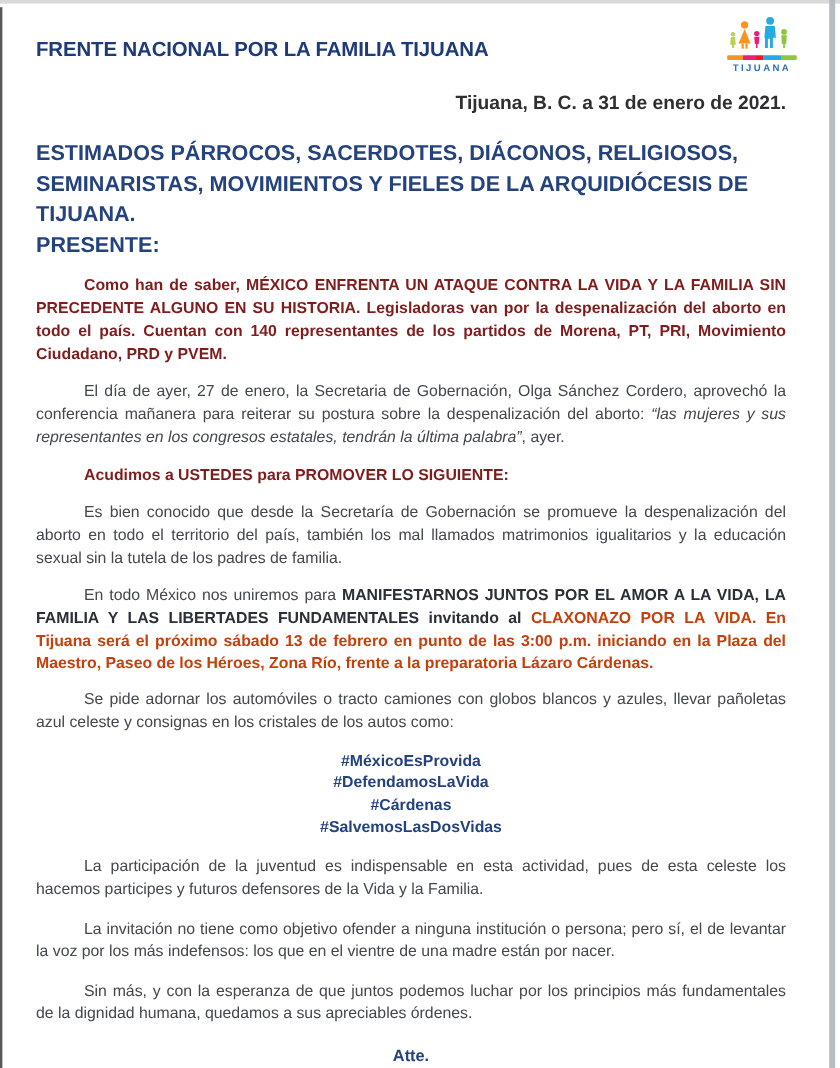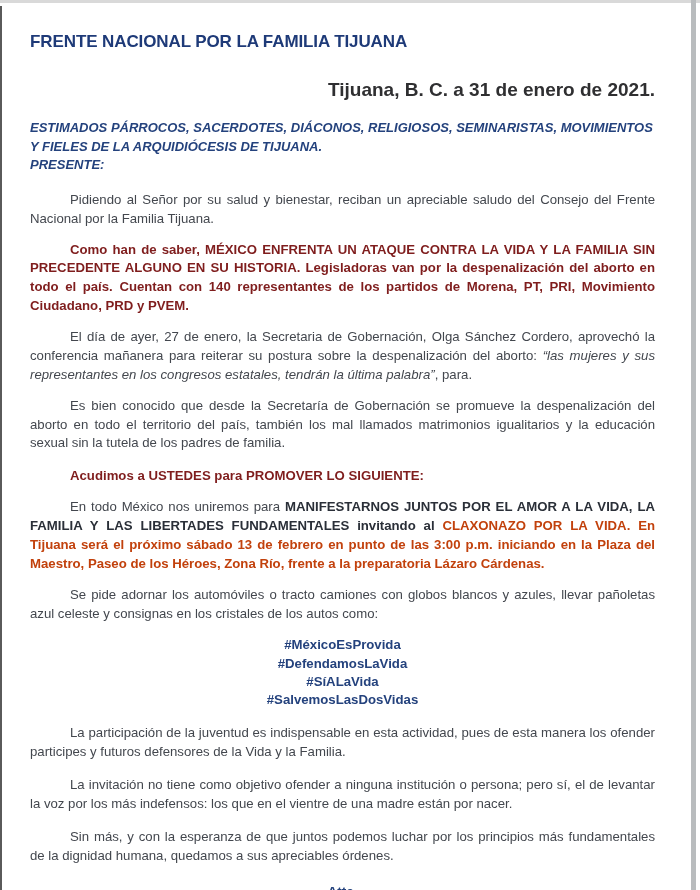--- a/index.html
+++ b/index.html
@@ -22,24 +22,24 @@
     font-size:17px;font-weight:bold;color:#1e3a78;letter-spacing:-0.1px;
     margin-top:6px;
   }
   .logo{
     position:absolute;top:12px;right:34px;width:62px;text-align:center;
   }
   .logo-bar{height:4px;margin:1px 2px 1px 2px;border-radius:1px;
     background:linear-gradient(90deg,#f7941d 0 22%,#ec1e79 22% 42%,#ed1c24 42% 52%,#27aae1 52% 78%,#8dc63f 78% 100%);}
   .logo-word{font-size:8px;font-weight:bold;color:#2f6fbe;letter-spacing:2px;}
   .date-line{
-    text-align:right;font-weight:bold;color:#2f2f31;margin-top:22px;font-size:19px;
+    text-align:right;font-weight:bold;color:#2f2f31;margin-top:22px;font-size:16px;
   }
   .salutation{
-    margin-top:16px;font-weight:bold;color:#24427d;font-size:13px;line-height:1.42;font-style:italic;
+    margin-top:16px;font-weight:bold;color:#24427d;font-size:18px;line-height:1.42;
   }
   p.body-par{
     margin:12px 0 0 0;text-align:justify;text-indent:40px;
   }
   .bold-navy{font-weight:bold;color:#7f1d1d;}
   .bold-dark{font-weight:bold;color:#2a2f38;}
   .bold-blue{font-weight:bold;color:#c2410c;}
   .quote-italic{font-style:italic;}
   .hashtags{margin-top:13px;text-align:center;font-weight:bold;color:#24427d;font-size:13.2px;line-height:1.38;}
   .signoff{margin-top:16px;text-align:center;font-weight:bold;color:#24427d;font-size:13.6px;line-height:1.4;}
@@ -49,50 +49,74 @@
 <body>
 
 <div class="scan-top"></div>
 <div class="scan-left"></div>
 <div class="scan-right"></div>
 
 <div class="page">
 
   <div class="doc-title">FRENTE NACIONAL POR LA FAMILIA TIJUANA</div>
 
+  <div class="logo">
+    <span>
+      <svg viewBox="0 0 60 34" width="58" height="33" aria-hidden="true">
+
+        <circle cx="5" cy="17" r="2" fill="#bcd24a"></circle>
+        <path d="M3.2 19.5 L6.8 19.5 L7.4 26 L5.9 26 L5.9 29 L4.1 29 L4.1 26 L2.6 26 Z" fill="#bcd24a"></path>
+
+        <circle cx="15" cy="9" r="3.1" fill="#f7941d"></circle>
+        <path d="M15 12.5 L9.8 25 L20.2 25 Z" fill="#f7941d"></path>
+        <rect x="12.4" y="25" width="1.9" height="4.5" fill="#f7941d"></rect>
+        <rect x="15.7" y="25" width="1.9" height="4.5" fill="#f7941d"></rect>
+
+        <circle cx="25.5" cy="16.5" r="2.3" fill="#ec1e79"></circle>
+        <path d="M23.3 19.3 L27.7 19.3 L27.2 25.5 L26.2 25.5 L26.2 29 L24.8 29 L24.8 25.5 L23.8 25.5 Z" fill="#ec1e79"></path>
+
+        <circle cx="37" cy="5.5" r="3.4" fill="#27aae1"></circle>
+        <path d="M33 10 L41 10 L42 20 L39.4 20 L39.4 29 L36.9 29 L36.9 21 L35.1 21 L35.1 29 L32.6 29 L32.6 20 L32 20 Z" fill="#27aae1"></path>
+
+        <circle cx="49" cy="15" r="2.5" fill="#8dc63f"></circle>
+        <path d="M46.6 18 L51.4 18 L50.9 25.5 L49.8 25.5 L49.8 29 L48.2 29 L48.2 25.5 L47.1 25.5 Z" fill="#8dc63f"></path>
+      </svg>
+    </span>
+    <div class="logo-bar"></div>
+    <div class="logo-word">TIJUANA</div>
+  </div>
 
   <div class="date-line">Tijuana, B. C. a 31 de enero de 2021.</div>
 
   <div class="salutation">
     <div>ESTIMADOS PÁRROCOS, SACERDOTES, DIÁCONOS, RELIGIOSOS, SEMINARISTAS, MOVIMIENTOS Y FIELES DE LA ARQUIDIÓCESIS DE TIJUANA.</div>
     <div>PRESENTE:</div>
   </div>
 
-  <p class="body-par" style="margin-top:16px">Pidiendo al Señor por su salud y bienestar, reciban un apreciable saludo del Consejo del Frente Nacional por la Familia Tijuana.</p>
 
   <p class="body-par bold-navy">Como han de saber, MÉXICO ENFRENTA UN ATAQUE CONTRA LA VIDA Y LA FAMILIA SIN PRECEDENTE ALGUNO EN SU HISTORIA. Legisladoras van por la despenalización del aborto en todo el país. Cuentan con 140 representantes de los partidos de Morena, PT, PRI, Movimiento Ciudadano, PRD y PVEM.</p>
 
-  <p class="body-par"><span>El día de ayer, 27 de enero, la Secretaria de Gobernación, Olga Sánchez Cordero, aprovechó la conferencia mañanera para reiterar su postura sobre la despenalización del aborto: </span><span class="quote-italic">“las mujeres y sus representantes en los congresos estatales, tendrán la última palabra”</span><span>, para.</span></p>
+  <p class="body-par"><span>El día de ayer, 27 de enero, la Secretaria de Gobernación, Olga Sánchez Cordero, aprovechó la conferencia mañanera para reiterar su postura sobre la despenalización del aborto: </span><span class="quote-italic">“las mujeres y sus representantes en los congresos estatales, tendrán la última palabra”</span><span>, ayer.</span></p>
+
+  <p class="body-par bold-navy" style="margin-top:14px">Acudimos a USTEDES para PROMOVER LO SIGUIENTE:</p>
 
   <p class="body-par">Es bien conocido que desde la Secretaría de Gobernación se promueve la despenalización del aborto en todo el territorio del país, también los mal llamados matrimonios igualitarios y la educación sexual sin la tutela de los padres de familia.</p>
-
-  <p class="body-par bold-navy" style="margin-top:14px">Acudimos a USTEDES para PROMOVER LO SIGUIENTE:</p>
 
   <p class="body-par"><span>En todo México nos uniremos para </span><span class="bold-dark">MANIFESTARNOS JUNTOS POR EL AMOR A LA VIDA, LA FAMILIA Y LAS LIBERTADES FUNDAMENTALES invitando al </span><span class="bold-blue">CLAXONAZO POR LA VIDA. En Tijuana será el próximo sábado 13 de febrero en punto de las 3:00 p.m. iniciando en la Plaza del Maestro, Paseo de los Héroes, Zona Río, frente a la preparatoria Lázaro Cárdenas.</span></p>
 
   <p class="body-par">Se pide adornar los automóviles o tracto camiones con globos blancos y azules, llevar pañoletas azul celeste y consignas en los cristales de los autos como:</p>
 
   <div class="hashtags">
     <div>#MéxicoEsProvida</div>
     <div>#DefendamosLaVida</div>
-    <div>#SíALaVida</div>
+    <div>#Cárdenas</div>
     <div>#SalvemosLasDosVidas</div>
   </div>
 
-  <p class="body-par" style="margin-top:15px">La participación de la juventud es indispensable en esta actividad, pues de esta manera los ofender participes y futuros defensores de la Vida y la Familia.</p>
+  <p class="body-par" style="margin-top:15px">La participación de la juventud es indispensable en esta actividad, pues de esta celeste los hacemos participes y futuros defensores de la Vida y la Familia.</p>
 
   <p class="body-par" style="margin-top:14px">La invitación no tiene como objetivo ofender a ninguna institución o persona; pero sí, el de levantar la voz por los más indefensos: los que en el vientre de una madre están por nacer.</p>
 
   <p class="body-par" style="margin-top:14px">Sin más, y con la esperanza de que juntos podemos luchar por los principios más fundamentales de la dignidad humana, quedamos a sus apreciables órdenes.</p>
 
   <div class="signoff">
     <div>Atte.</div>
 
   </div>
 

